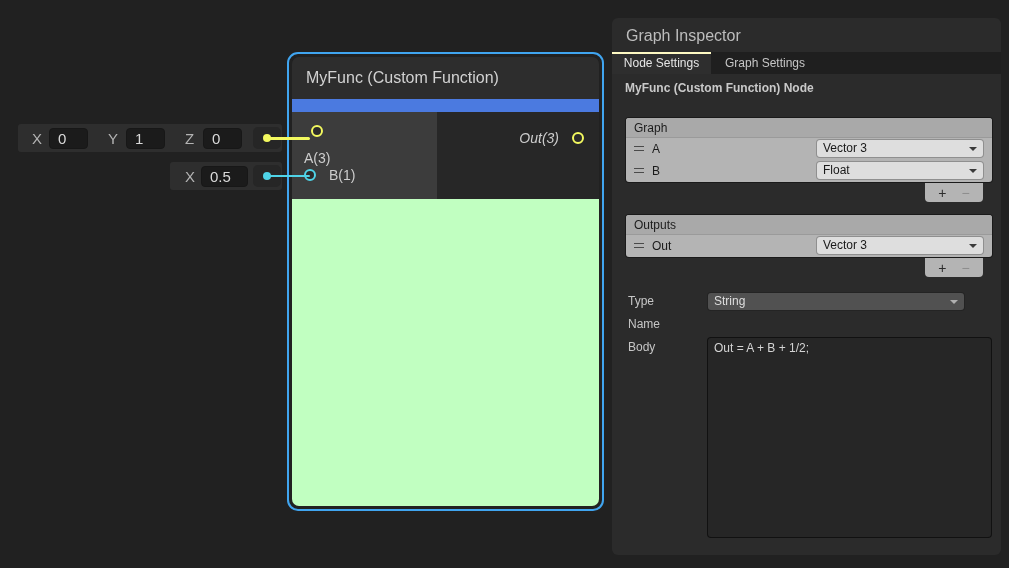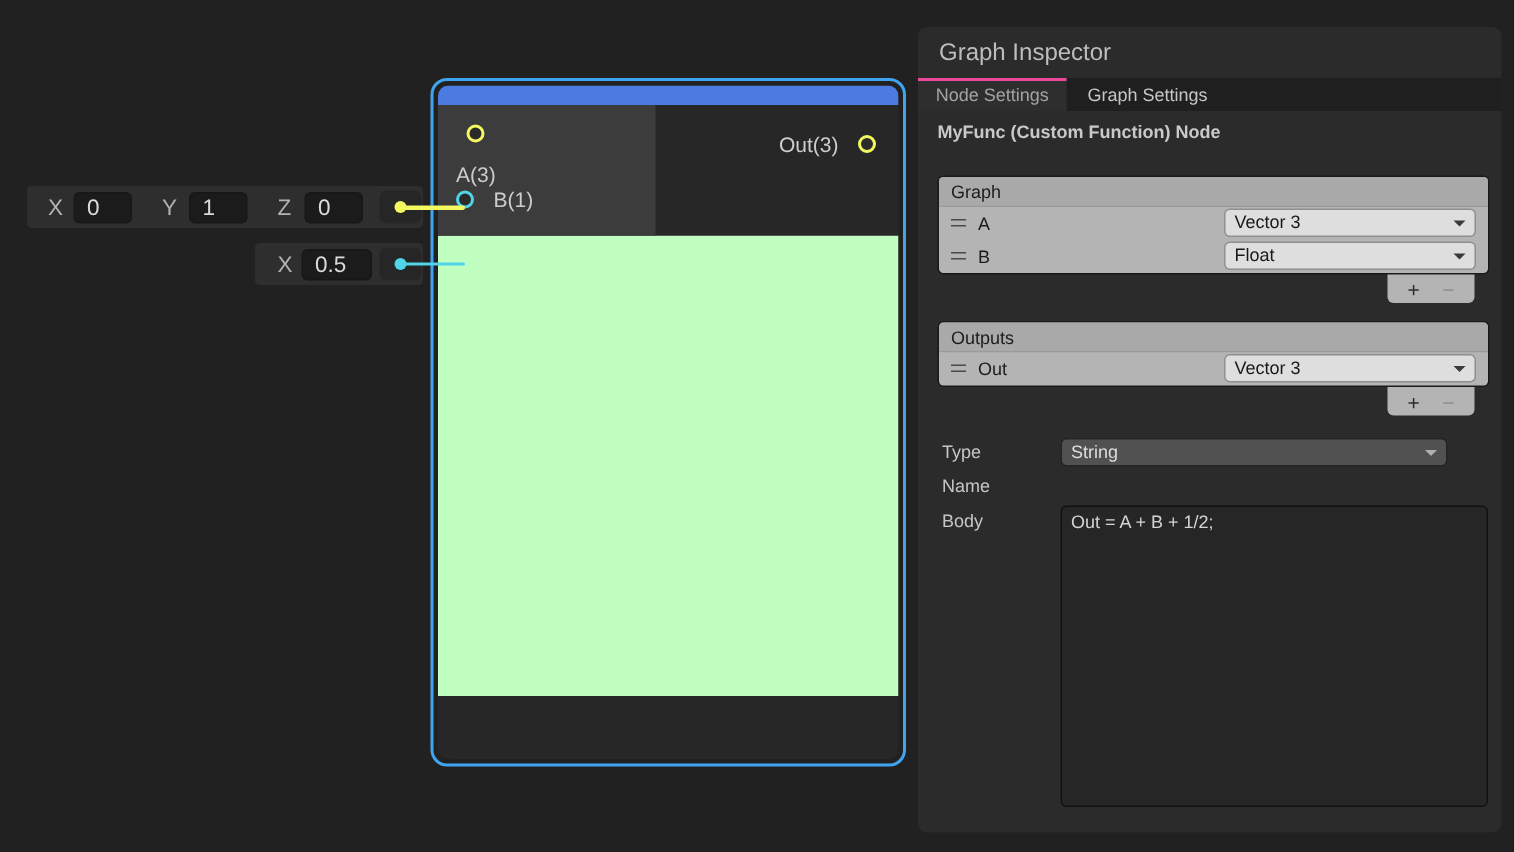--- a/index.html
+++ b/index.html
@@ -49,21 +49,21 @@
   }
   .node-accent { height:13px; }
   .node-ports { position:relative; height:87px; background:#272727; }
   .ports-left {
     position:absolute; left:0; top:0; width:145px; height:87px; background:#3c3c3c;
   }
   .port-row {
     position:absolute; height:26px; display:flex; align-items:center; gap:13px;
   }
   .port-row.in  { left:12px; }
-  .port-row.out { right:15px; flex-direction:row-reverse; }
+  .port-row.out { right:15px; flex-direction:row-reverse;font-style:italic; }
   .ring {
     width:12px; height:12px; border-radius:50%;
     border:2.5px solid; background:#2b2b2b; flex:0 0 auto;
   }
   .port-label { font-size:14px; color:#cdcdcd; }
   .node-preview { height:307px; }
 
   
   .inspector {
     position:absolute; left:612px; top:18px; width:389px; height:537px;
@@ -73,22 +73,22 @@
     height:34px; line-height:35px; padding-left:14px;
     color:#bdbdbd; font-size:16px;
   }
   .insp-tabbar {
     position:absolute; left:0; top:34px; width:100%; height:22px; background:#1f1f1f;
   }
   .tab {
     position:absolute; top:0; height:22px; font-size:12px; text-align:center;
   }
   .tab.active {
-    left:0; width:99px; background:#2e2e2e; color:#a3a3a3;
-    border-top:2px solid #ec4899; line-height:19px;
+    left:0; width:99px; background:#2e2e2e; color:#e5e5e5;
+    border-top:2px solid #fef9c3; line-height:19px;
   }
   .tab.inactive {
     left:100px; width:106px; color:#c6c6c6; line-height:22px;
   }
   .insp-heading {
     position:absolute; left:13px; top:63px;
     font-size:12px; font-weight:bold; color:#c9c9c9;
   }
   .section {
     position:absolute; left:14px; width:366px; background:#b4b4b4;
@@ -165,20 +165,21 @@
       <div class="stub-dot" style="background:#4fd4e8"></div>
     </div>
   </div>
 
   <div class="wire" style="left:268px; top:137px; width:42px; background:#f3f95f;"></div>
   <div class="wire" style="left:268px; top:174.5px; width:42px; background:#4fd4e8;"></div>
 
   <div class="node-outline"></div>
 
   <div class="node">
+    <div class="node-title">MyFunc (Custom Function)</div>
     <div class="node-accent" style="background:#4b7ae0"></div>
     <div class="node-ports">
       <div class="ports-left"></div>
       <div class="port-row in" style="top:13px;flex-direction:column;">
         <span class="ring" style="border-color:#f3f95f"></span>
         <span class="port-label">A(3)</span>
       </div>
       <div class="port-row in" style="top:50px;">
         <span class="ring" style="border-color:#4fd4e8"></span>
         <span class="port-label">B(1)</span>

